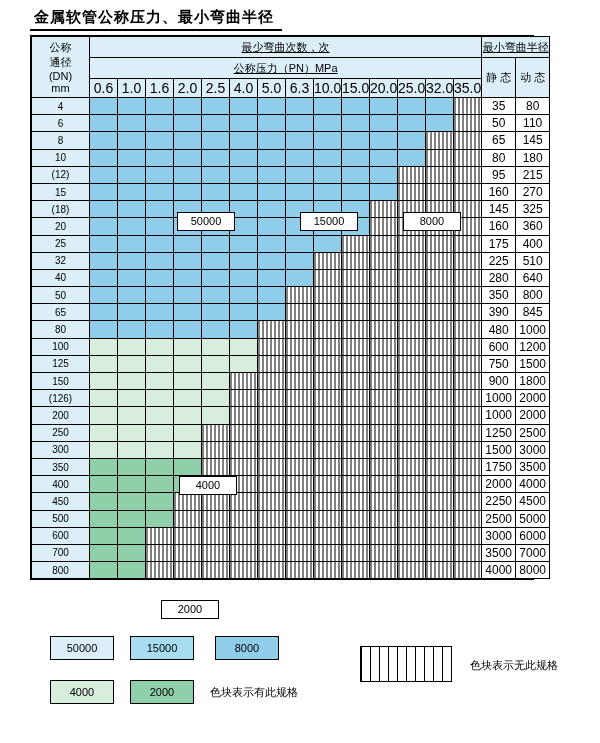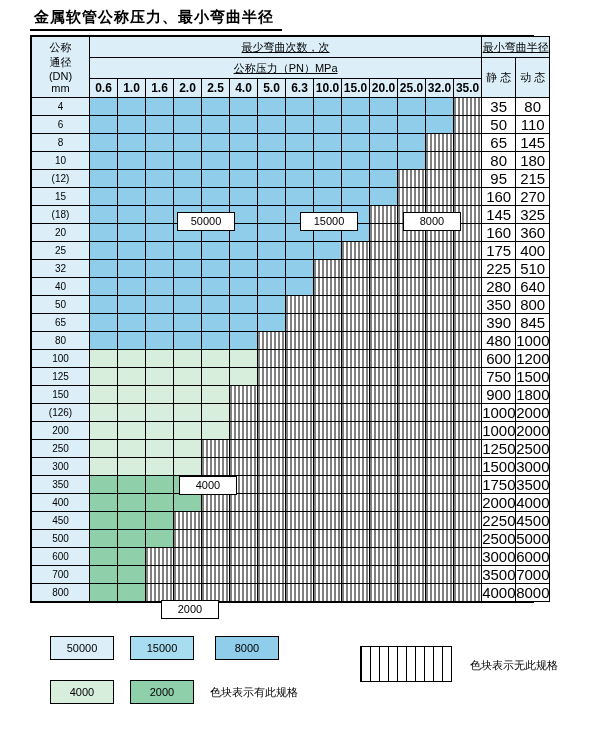--- a/index.html
+++ b/index.html
@@ -23,26 +23,26 @@
     position:absolute;left:30px;top:35px;
     width:504px;
     border:1px solid #000;
     box-sizing:border-box;
   }
   table{border-collapse:collapse;width:100%;table-layout:fixed;font-size:10px;}
   td,th{border:1px solid #000;padding:0;text-align:center;vertical-align:middle;font-weight:normal;}
   .hdr{background:#dceef8;}
   .hdr-row1 td{height:20px;font-size:11px;}
   .hdr-row2 td{height:20px;font-size:11px;}
-  .hdr-row3 td{height:18px;font-size:12px;font-weight:bold;}
+  .hdr-row3 td{height:18px;font-size:14px;}
   .dn-col{width:58px;}
   .p-col{width:28px;}
   .r-col{width:34px;}
   .dn-cell{background:#dceef8;height:16.2px;font-size:10px;}
-  .r-cell{height:16.2px;font-size:15px;background:#fff;margin-left:24px;}
+  .r-cell{height:16.2px;font-size:12px;background:#fff;margin-left:24px;}
   .cell{height:16.2px;}
   .blue{background:#8fcdea;}
   .green{background:#8fcfaa;}
   .lgreen{background:#d8eedd;}
   .pat{
     background-color:#ffffff;
     background-image:repeating-linear-gradient(to right, #000 0px, #000 1px, #ffffff 1px, #ffffff 4px);
   }
   .vtxt{font-size:11px;text-decoration:underline;}
   

